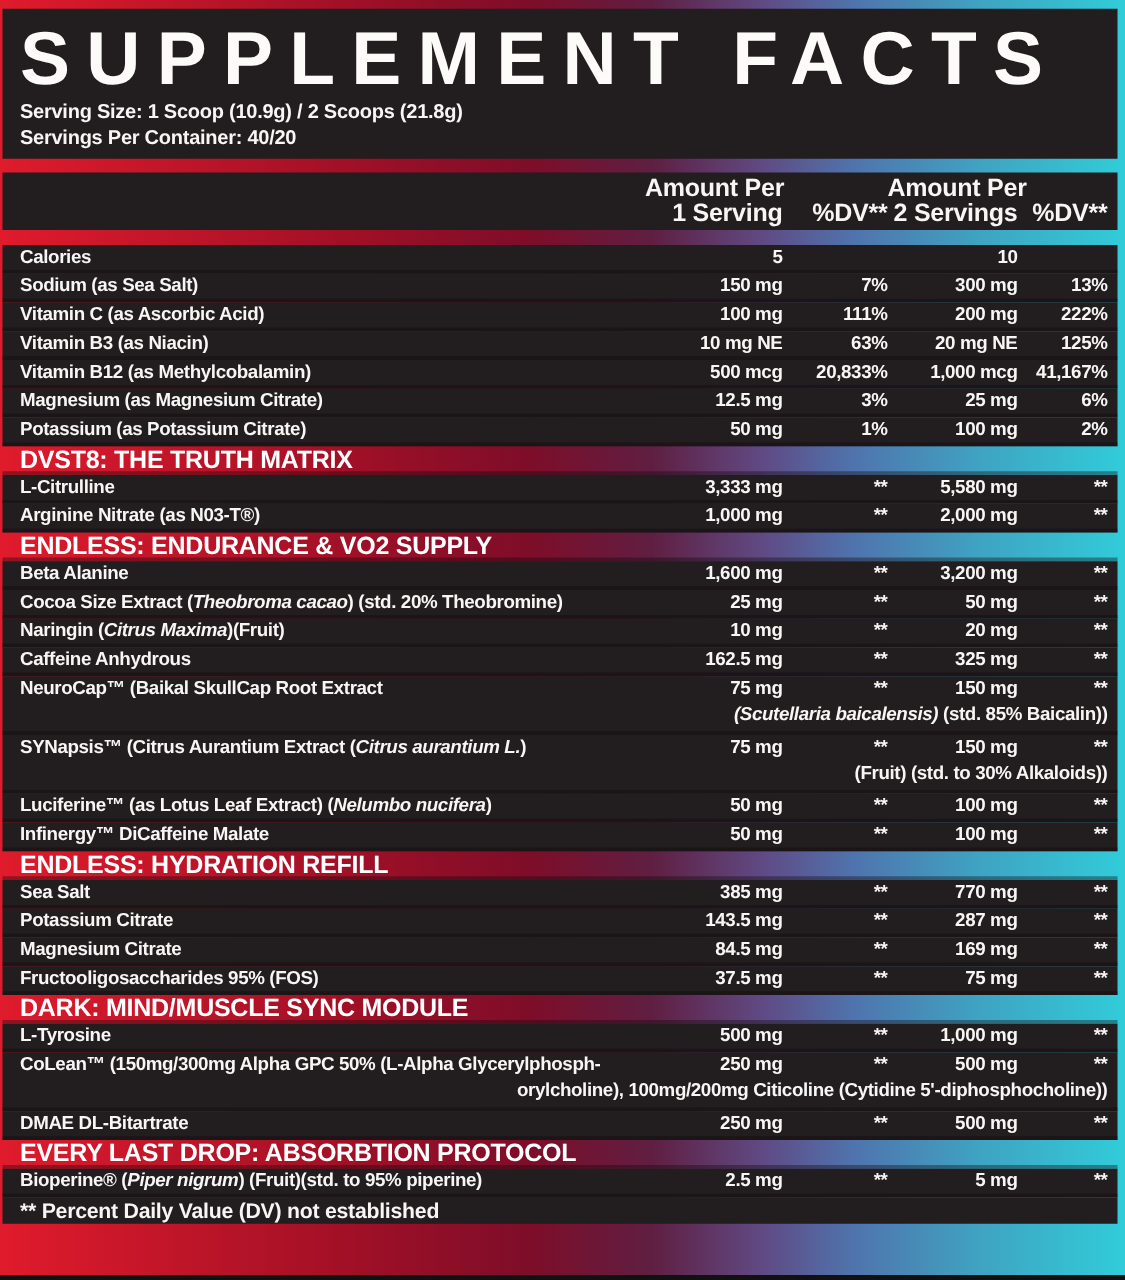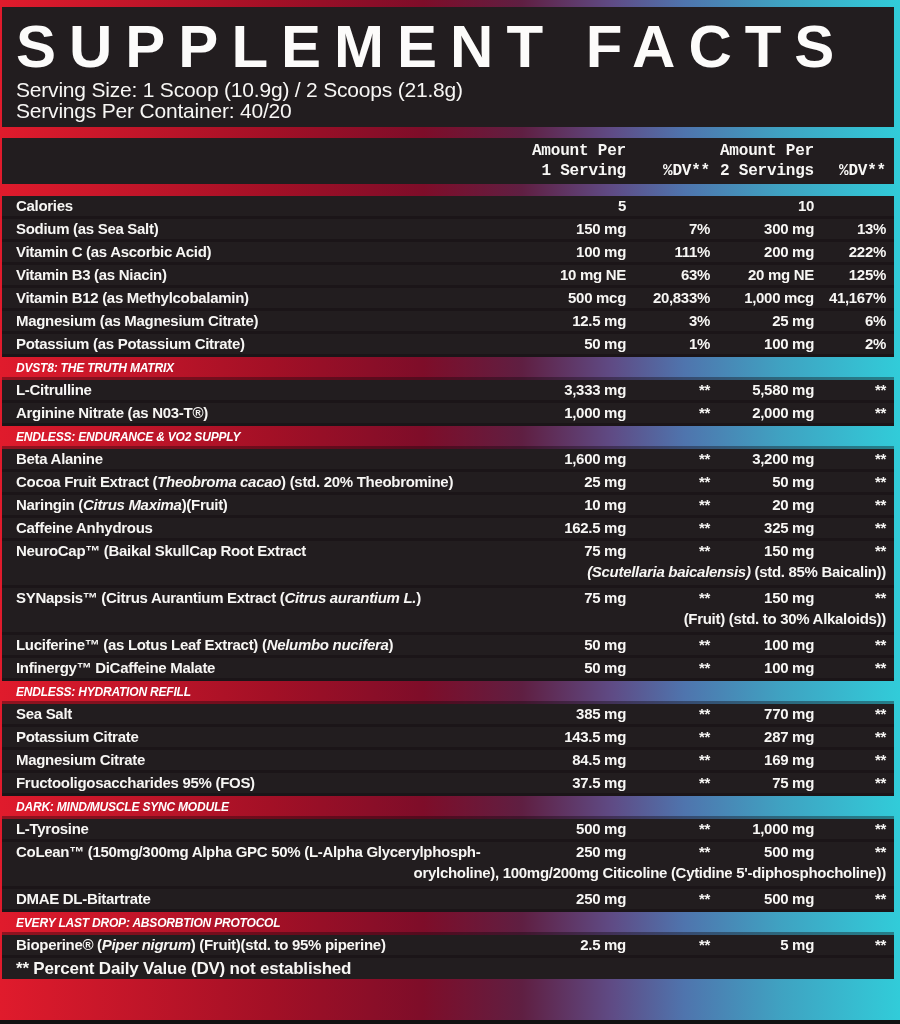--- a/index.html
+++ b/index.html
@@ -18,45 +18,45 @@
       var(--c-plum) 58%, var(--c-purple) 68%, var(--c-blue) 76%,
       var(--c-teal_blue) 87%, var(--c-teal) 100%);
   }
   .box{background:var(--c-row_bg);}
   
   .title-block{padding:8px 14px 6px 14px;margin-bottom:11px;}
   .title{
     font-size:60px;font-weight:700;letter-spacing:13px;line-height:64px;
     white-space:nowrap;color:#fcfbfa;
   }
-  .serving-line{font-size:21px;font-weight:400;line-height:21px;letter-spacing:-0.2px;}
+  .serving-line{font-size:16px;font-weight:700;line-height:21px;letter-spacing:-0.2px;}
   
   .header-row{
     display:flex;height:46px;box-sizing:border-box;
     padding:3px 8px 3px 14px;margin-bottom:12px;
-    font-size:16px;font-weight:700;letter-spacing:-0.2px;font-family:Liberation Mono, monospace;
+    font-size:20px;font-weight:700;letter-spacing:-0.2px;
   }
   .hcell{display:flex;flex-direction:column;justify-content:flex-end;text-align:right;flex:none;}
   .hcell span{line-height:20px;white-space:nowrap;}
   .hname{flex:1;}
   
   .row{box-sizing:border-box;border-bottom:3px solid rgba(15,8,12,0.38);}
   .row.item{background:var(--c-row_bg);padding:0 8px 0 14px;}
   .row .line1{display:flex;height:20px;line-height:20px;}
   .row .line2{height:24px;line-height:22px;white-space:nowrap;text-align:right;}
   .cell{font-size:15px;font-weight:700;letter-spacing:-0.3px;flex:none;white-space:nowrap;}
   .cell.name{flex:1;min-width:0;overflow:visible;}
   .cell.a1{width:110px;text-align:right;}
   .cell.d1{width:84px;text-align:right;}
   .cell.a2{width:104px;text-align:right;}
   .cell.d2{width:72px;text-align:right;}
   .w-a1{width:110px;} .w-d1{width:84px;} .w-a2{width:104px;} .w-d2{width:72px;}
   .row.section{
     background:transparent;height:23px;line-height:23px;padding-left:14px;
-    font-size:12px;font-weight:700;letter-spacing:-0.2px;color:#ffffff;white-space:nowrap;font-style:italic;
+    font-size:20px;font-weight:700;letter-spacing:-0.2px;color:#ffffff;white-space:nowrap;
   }
   i{font-style:italic;}
   
   .footer{height:21px;line-height:21px;padding-left:14px;font-size:17px;font-weight:700;letter-spacing:-0.2px;}
 </style>
 </head>
 <body>
 
 <div class="label">
 
@@ -172,21 +172,21 @@
         <div class="line1">
           <div class="cell name"><span>Beta Alanine</span></div>
           <div class="cell a1">1,600 mg</div>
           <div class="cell d1">**</div>
           <div class="cell a2">3,200 mg</div>
           <div class="cell d2">**</div>
         </div>
       </div>
       <div class="row item">
         <div class="line1">
-          <div class="cell name"><span>Cocoa Fruit Extract (</span><i>Theobroma cacao</i><span>) (std. 20% Theobromine)</span></div>
+          <div class="cell name"><span>Cocoa Size Extract (</span><i>Theobroma cacao</i><span>) (std. 20% Theobromine)</span></div>
           <div class="cell a1">25 mg</div>
           <div class="cell d1">**</div>
           <div class="cell a2">50 mg</div>
           <div class="cell d2">**</div>
         </div>
       </div>
       <div class="row item">
         <div class="line1">
           <div class="cell name"><span>Naringin (</span><i>Citrus Maxima</i><span>)(Fruit)</span></div>
           <div class="cell a1">10 mg</div>

